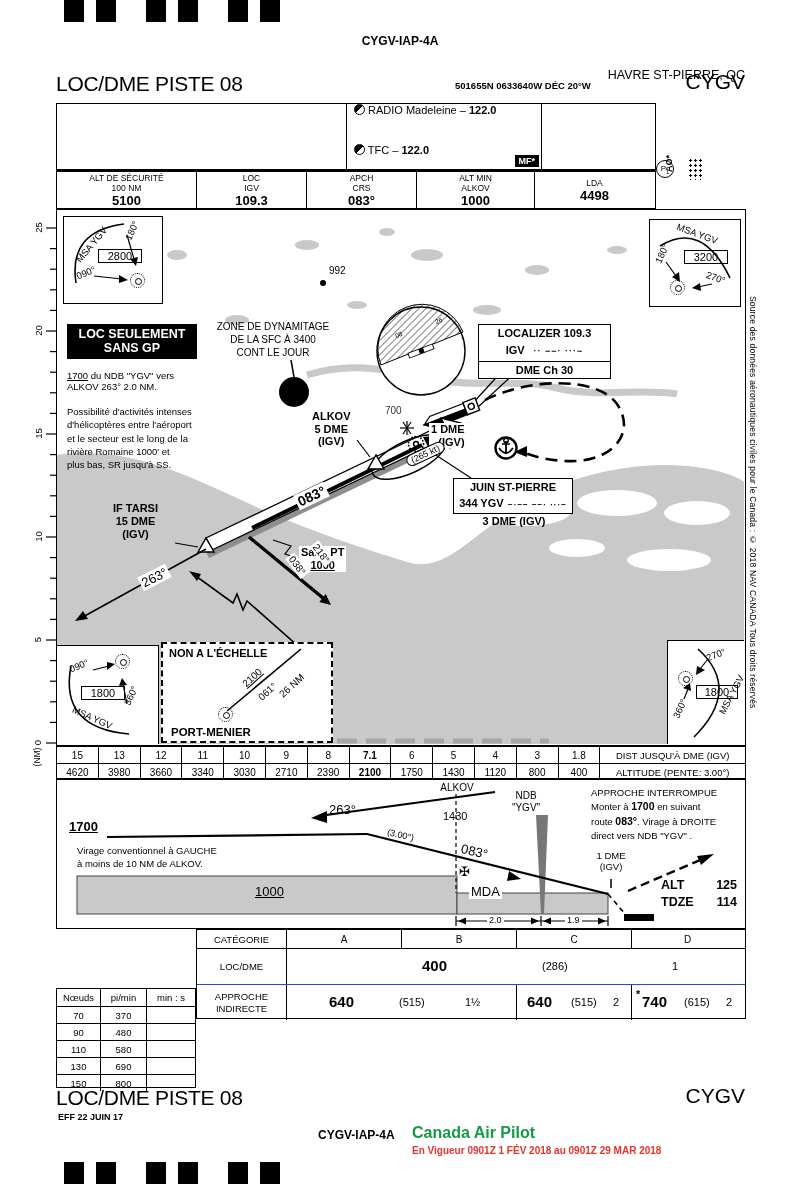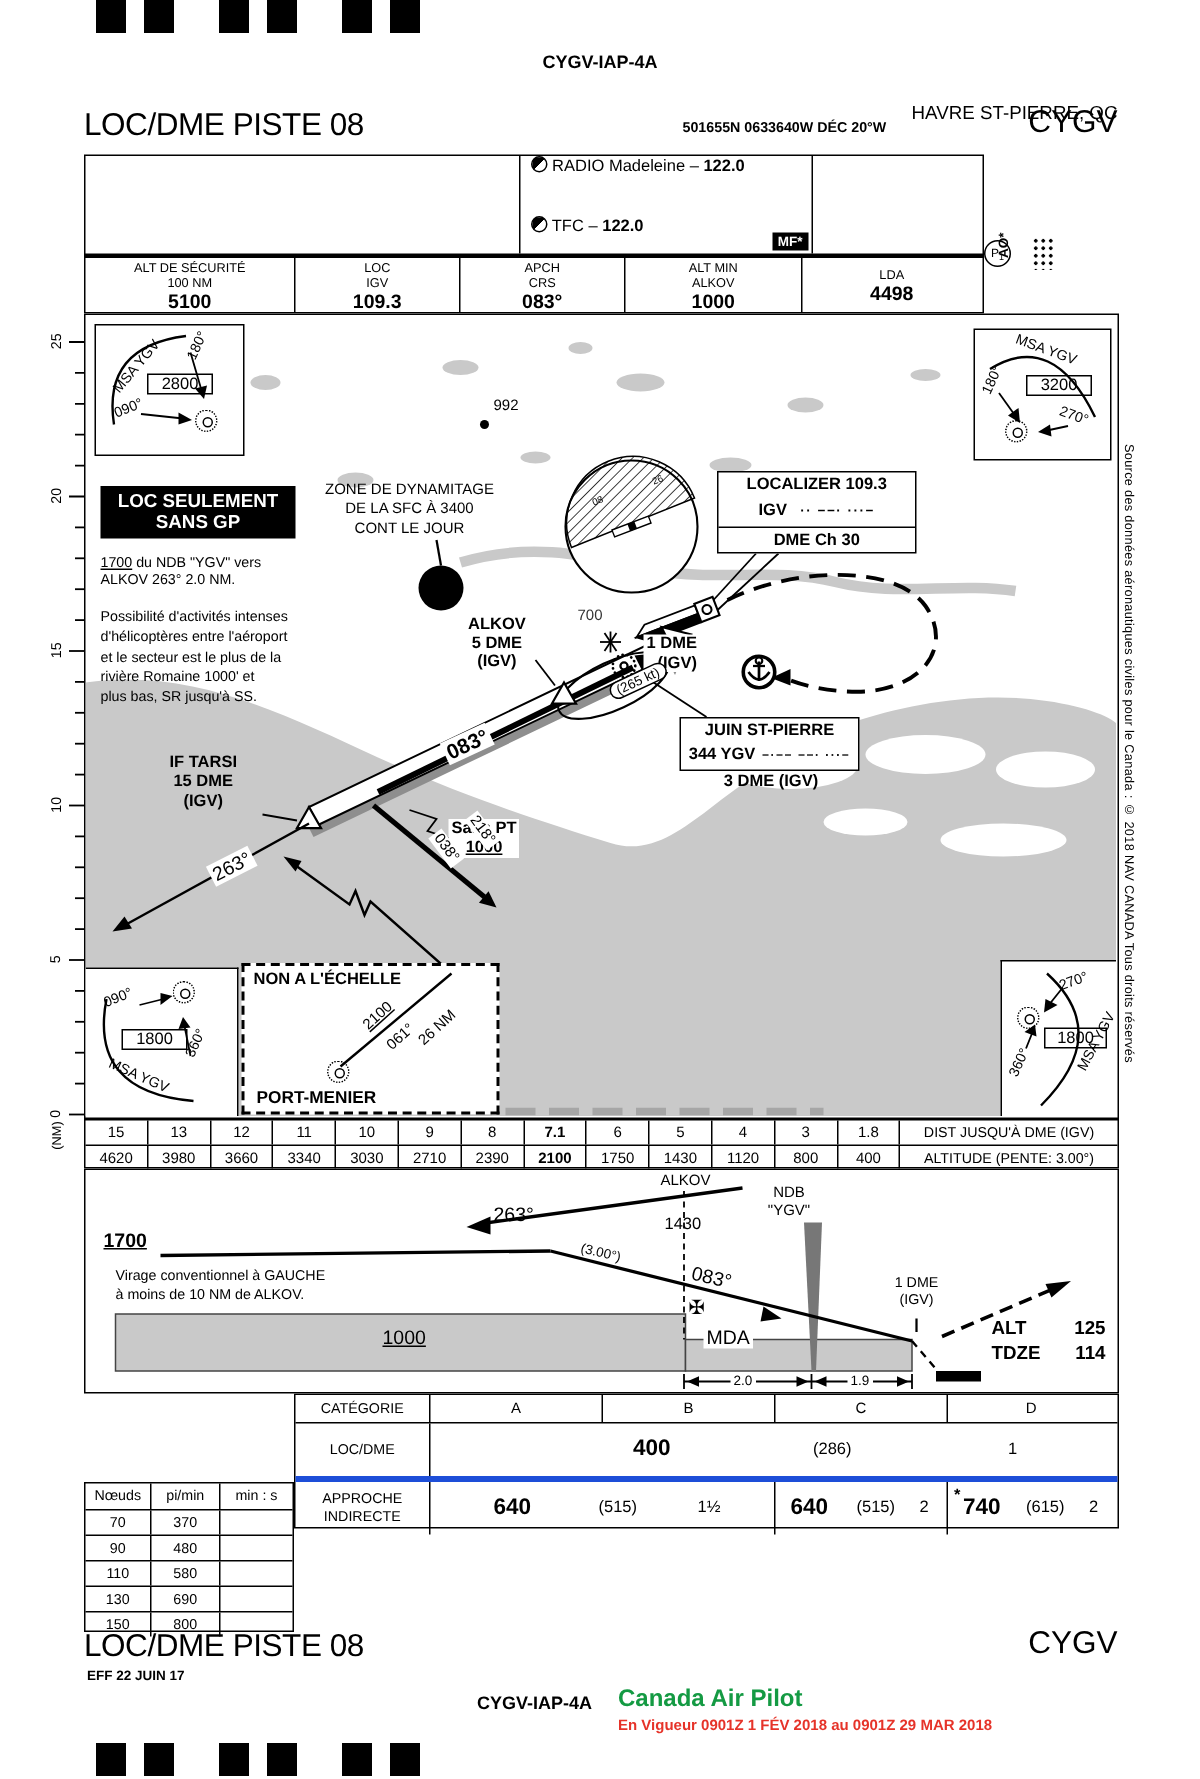--- a/index.html
+++ b/index.html
@@ -194,33 +194,33 @@
       <div>LOC SEULEMENT</div>
         <div>SANS GP</div>
     </div>
     <div class="t lbl9" style="left:10px;top:160px">
       <div><span class="u">1700</span><span> du NDB "YGV" vers</span></div>
       <div>ALKOV 263° 2.0 NM.</div>
     </div>
     <div class="t lbl9" style="left:10px;top:195px;line-height:1.4">
       <div>Possibilité d'activités intenses</div>
         <div>d'hélicoptères entre l'aéroport</div>
-      <div>et le secteur est le plus de la</div>
+      <div>et le secteur est le long de la</div>
         <div>rivière Romaine 1000' et</div>
       <div>plus bas, SR jusqu'à SS.</div>
     </div>
     <div class="t c lbl10" style="left:146px;top:110px;width:140px;line-height:1.3">
       <div>ZONE DE DYNAMITAGE</div>
         <div>DE LA SFC À 3400</div>
         <div>CONT LE JOUR</div>
     </div>
     <div class="t lbl10" style="left:272px;top:55px">992</div>
     <div class="t lbl10" style="left:328px;top:195px;color:#333">700</div>
 
-    <div class="box c" style="left:421px;top:104px;width:133px;border-width:1.5px">
+    <div class="box c" style="left:421px;top:114px;width:133px;border-width:1.5px">
       <div class="b lbl11" style="margin-top:2px">LOCALIZER 109.3</div>
       <div style="margin:1px 0 3px"><span class="b lbl11">IGV</span>&nbsp;&nbsp;<span class="b" style="font-size:9px;letter-spacing:1px">·· −−· ···−</span></div>
       <div class="b lbl11" style="border-top:1.2px solid #000;padding:2px 0">DME Ch 30</div>
     </div>
 
     <div class="t b c lbl11" style="left:255px;top:200px;line-height:1.15">
       <div>ALKOV</div>
         <div>5 DME</div>
         <div>(IGV)</div>
     </div>
@@ -439,20 +439,26 @@
     <div class="t c lbl10" style="left:448px;top:10px;width:42px;line-height:1.2">
       <div>NDB</div>
         <div>"YGV"</div>
     </div>
     <div class="t u" style="left:198px;top:104px;font-size:13px">1000</div>
     <div class="t plate" style="left:412px;top:104px;font-size:13px">MDA</div>
     <div class="t lbl9" style="left:20px;top:64px;line-height:1.4">
       <div>Virage conventionnel à GAUCHE</div>
         <div>à moins de 10 NM de ALKOV.</div>
     </div>
+    <div class="t lbl9" style="left:534px;top:6px;line-height:1.4">
+      <div>APPROCHE INTERROMPUE</div>
+      <div><span>Monter à </span><span class="b" style="font-size:10.5px">1700</span><span> en suivant</span></div>
+      <div><span>route </span><span class="b" style="font-size:10.5px">083°</span><span>. Virage à DROITE</span></div>
+      <div>direct vers NDB "YGV" .</div>
+    </div>
     <div class="t c lbl9" style="left:528px;top:70px;width:52px;line-height:1.2">
       <div>1 DME</div>
         <div>(IGV)</div>
     </div>
     <div class="t b" style="left:604px;top:98px;width:76px;font-size:12.5px;display:flex;justify-content:space-between">
       <span>ALT</span>
         <span>125</span>
     </div>
     <div class="t b" style="left:604px;top:115px;width:76px;font-size:12.5px;display:flex;justify-content:space-between">
       <span>TDZE</span>
@@ -463,21 +469,21 @@
   </div>
 
   <div class="box" style="left:196px;top:929px;width:550px;height:90px;border-width:1.5px">
     <div style="display:flex;height:18px;border-bottom:1px solid #000">
       <div class="cell lbl9" style="width:90px">CATÉGORIE</div>
       <div class="cell lbl10" style="width:115px">A</div>
       <div class="cell lbl10" style="width:115px">B</div>
       <div class="cell lbl10" style="width:115px">C</div>
       <div class="cell lbl10" style="width:111px;border-right:none">D</div>
     </div>
-    <div style="display:flex;height:35px;border-bottom:4px solid #1d4ed8">
+    <div style="display:flex;height:35px;border-bottom:1px solid #1d4ed8">
       <div class="cell lbl9" style="width:90px">LOC/DME</div>
       <div style="position:relative;flex:1">
         <span class="t b" style="left:135px;top:8px;font-size:15px">400</span>
         <span class="t lbl11" style="left:255px;top:11px">(286)</span>
         <span class="t lbl11" style="left:385px;top:11px">1</span>
       </div>
     </div>
     <div style="display:flex;height:35px">
       <div class="cell lbl9" style="width:90px;line-height:1.2">
         <div>APPROCHE</div>

